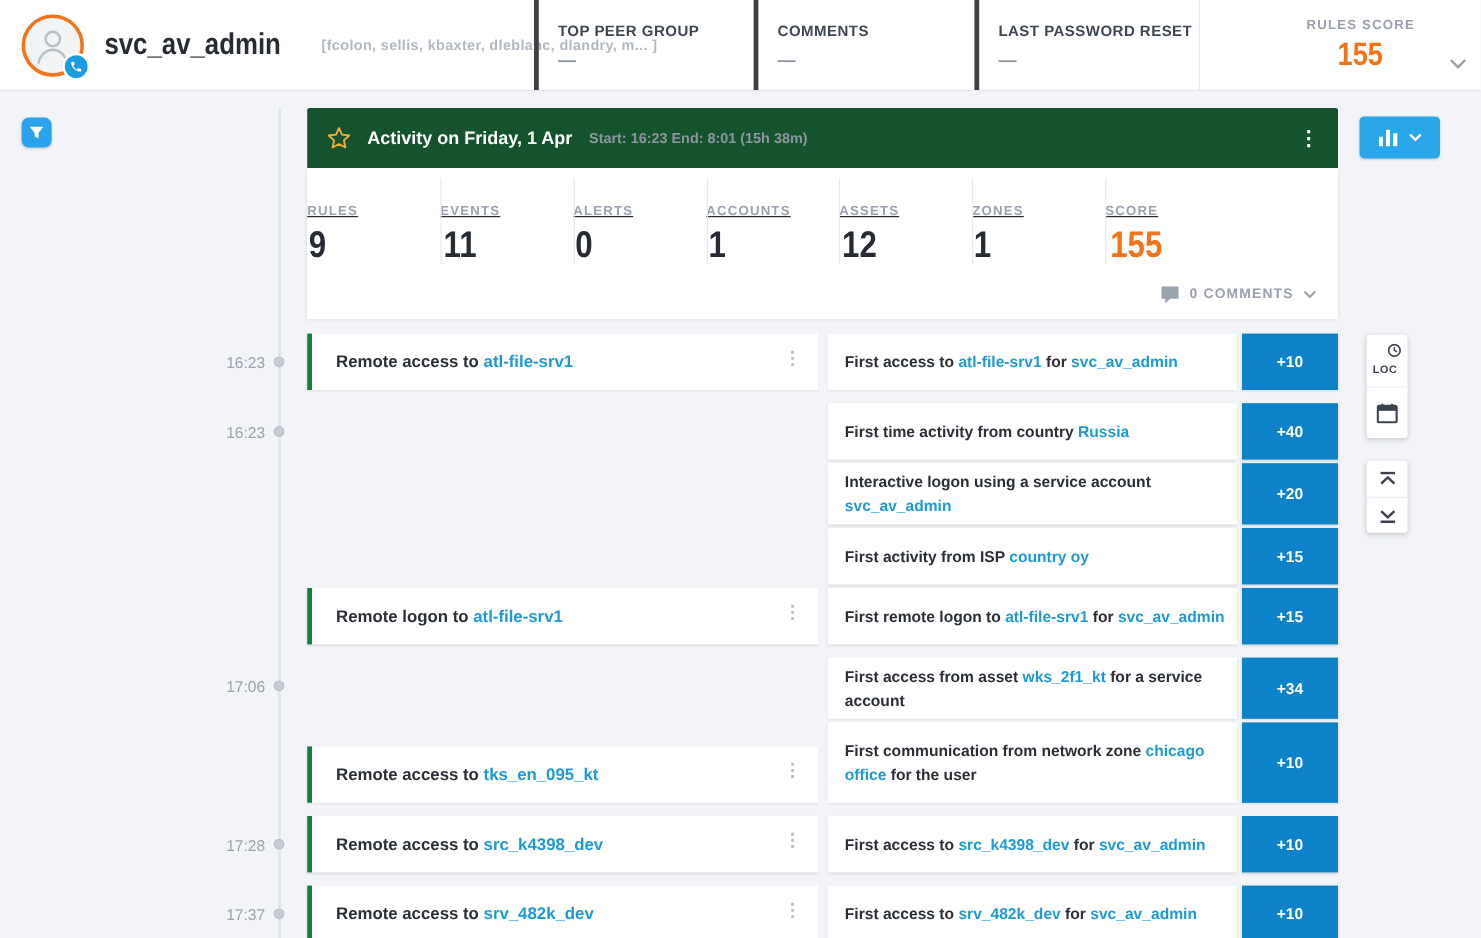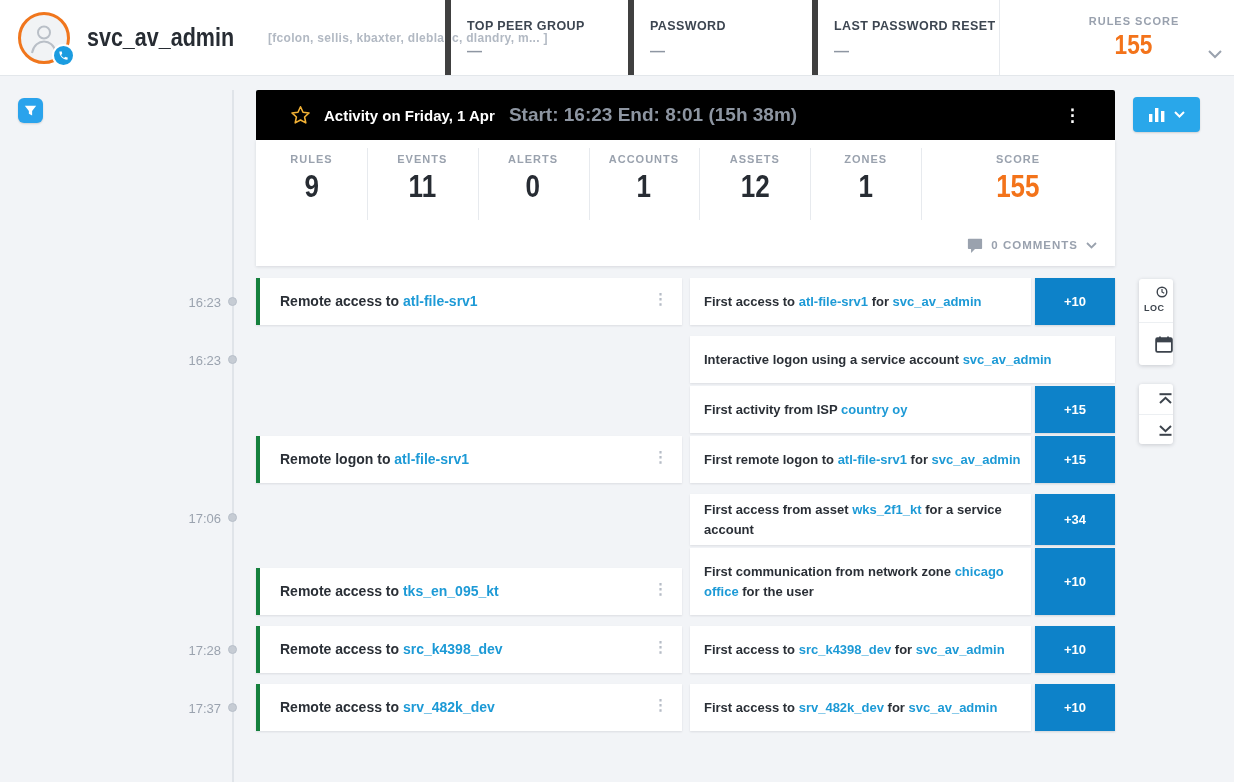--- a/index.html
+++ b/index.html
@@ -29,21 +29,21 @@
   }
   .phone-badge {
     position:absolute; right:-5px; bottom:-3px;
     width:23px; height:23px; border-radius:50%;
     background:#1b9ce0; border:2px solid #fff;
     display:flex; align-items:center; justify-content:center;
   }
   .user-name { font-size:25px; font-weight:bold; color:#272c33; margin-left:17px; white-space:nowrap; }
   .user-aliases { font-size:12px; font-weight:bold; color:#b2b9c3; margin-left:10px; letter-spacing:.3px; white-space:nowrap; }
 
-  .hdr-field { border-left:6px solid #404040; padding:19px 0 0 16px; }
+  .hdr-field { border-left:4px solid #404040; padding:19px 0 0 16px; }
   .hdr-field .lbl { font-size:12.5px; font-weight:bold; color:#3d4651; letter-spacing:.4px; }
   .hdr-field .val { font-size:15px; font-weight:bold; color:#8e96a2; margin-top:9px; }
   .f1 { width:183px; } .f2 { width:184px; } .f3 { width:187px; }
 
   .score-col {
     flex:1; border-left:1px solid #e7eaee; position:relative;
     display:flex; flex-direction:column; align-items:center; justify-content:center; padding-left:34px;
   }
   .score-col .lbl { font-size:11px; font-weight:bold; color:#99a1ae; letter-spacing:1px; }
   .score-col .val { font-size:27px; font-weight:bold; color:#f3731a; margin-top:3px; }
@@ -53,34 +53,34 @@
   .filter-btn {
     position:absolute; left:18px; top:98px; width:25px; height:25px;
     background:#2aa3ec; border-radius:6px;
     display:flex; align-items:center; justify-content:center;
     box-shadow:0 1px 2px rgba(0,0,0,.15); cursor:pointer;
   }
 
   
   .activity-bar {
     position:absolute; left:256px; top:90px; width:859px; height:50px;
-    background:#000000; border-radius:2px 2px 0 0;
-    display:flex; align-items:center; padding:0 34px; z-index:3;
+    background:#14532d; border-radius:2px 2px 0 0;
+    display:flex; align-items:center; padding:0 16px; z-index:3;
   }
   .activity-title { color:#fff; font-size:15px; font-weight:bold; margin-left:13px; }
-  .activity-range { color:#8d95a1; font-size:19px; font-weight:bold; margin-left:14px; }
+  .activity-range { color:#8d95a1; font-size:12px; font-weight:bold; margin-left:14px; }
   .bar-kebab { margin-left:auto; color:#fff; font-size:17px; font-weight:bold; cursor:pointer; line-height:1; }
 
   
   .stats-card {
     position:absolute; left:256px; top:140px; width:859px; height:126px;
     background:#fff; box-shadow:0 1px 3px rgba(16,24,40,.12); z-index:2;
   }
   .stats-row { display:flex; height:84px; }
-  .stat-col { flex:1; text-align:center; padding-top:13px; position:relative; }
+  .stat-col { flex:1; padding-top:30px; position:relative;text-decoration:underline; }
   .stat-col + .stat-col::before {
     content:""; position:absolute; left:0; top:8px; bottom:4px; width:1px; background:#e7eaee;
   }
   .stat-col.wide { flex:1.75; }
   .stat-lbl { font-size:11px; font-weight:bold; color:#9aa2ae; letter-spacing:1px; }
   .stat-val { font-size:31px; font-weight:600; color:#272c33; margin-top:4px; }
   .stat-val.accent { color:#f3731a; }
   .comments-row {
     height:42px; display:flex; align-items:center; justify-content:flex-end;
     padding-right:18px; gap:8px; cursor:pointer;
@@ -131,21 +131,21 @@
     background:#29a7ea; border-radius:4px; cursor:pointer;
     display:flex; align-items:center; justify-content:center; gap:9px;
     box-shadow:0 1px 2px rgba(0,0,0,.15);
   }
   .side-group {
     position:absolute; left:1139px; width:34px; background:#fff;
     border-radius:3px; box-shadow:0 1px 4px rgba(16,24,40,.18);
     display:flex; flex-direction:column;
   }
   .side-group .cell {
-    display:flex; align-items:center; justify-content:flex-end; cursor:pointer; position:relative;
+    display:flex; align-items:center; justify-content:center; cursor:pointer; position:relative;
   }
   .side-group .cell + .cell { border-top:1px solid #eceff2; }
   .g1 { top:279px; } .g1 .cell { height:43px; }
   .g2 { top:384px; } .g2 .cell { height:30px; }
   .loc-cell { position:relative; width:100%; height:100%; }
   .loc-txt {
     position:absolute; left:5px; bottom:9px; font-size:9px; font-weight:bold;
     letter-spacing:.5px; color:#3c434c;
   }
   .loc-clock { position:absolute; right:5px; top:7px; }
@@ -170,21 +170,21 @@
     </div>
     <span class="user-name cond-l">svc_av_admin</span>
     <span class="user-aliases">[fcolon, sellis, kbaxter, dleblanc, dlandry, m... ]</span>
   </div>
 
   <div class="hdr-field f1">
     <div class="lbl">TOP PEER GROUP</div>
     <div class="val">—</div>
   </div>
   <div class="hdr-field f2">
-    <div class="lbl">PASSWORD</div>
+    <div class="lbl">COMMENTS</div>
     <div class="val">—</div>
   </div>
   <div class="hdr-field f3">
     <div class="lbl">LAST PASSWORD RESET</div>
     <div class="val">—</div>
   </div>
 
   <div class="score-col">
     <div class="lbl">RULES SCORE</div>
     <div class="val cond">155</div>
@@ -268,22 +268,29 @@
         </div>
       </div>
     </div>
     <div class="t-row">
       <span class="t-time">16:23</span>
       <span class="t-dot"></span>
       <div class="event-card"><span><span>Remote logon to </span><span class="link">atl-file-srv1</span></span><span class="kebab">⋮</span></div>
       <div class="rule-group">
         <div class="rule-row">
           <div class="rule-text">
+            <span><span>First time activity from country </span><span class="link">Russia</span></span>
+          </div>
+          <div class="rule-score">+40</div>
+        </div>
+        <div class="rule-row">
+          <div class="rule-text">
             <span><span>Interactive logon using a service account </span><span class="link">svc_av_admin</span></span>
           </div>
+          <div class="rule-score">+20</div>
         </div>
         <div class="rule-row">
           <div class="rule-text">
             <span><span>First activity from ISP </span><span class="link">country oy</span></span>
           </div>
           <div class="rule-score">+15</div>
         </div>
         <div class="rule-row">
           <div class="rule-text">
             <span><span>First remote logon to </span><span class="link">atl-file-srv1</span><span> for </span><span class="link">svc_av_admin</span></span>

